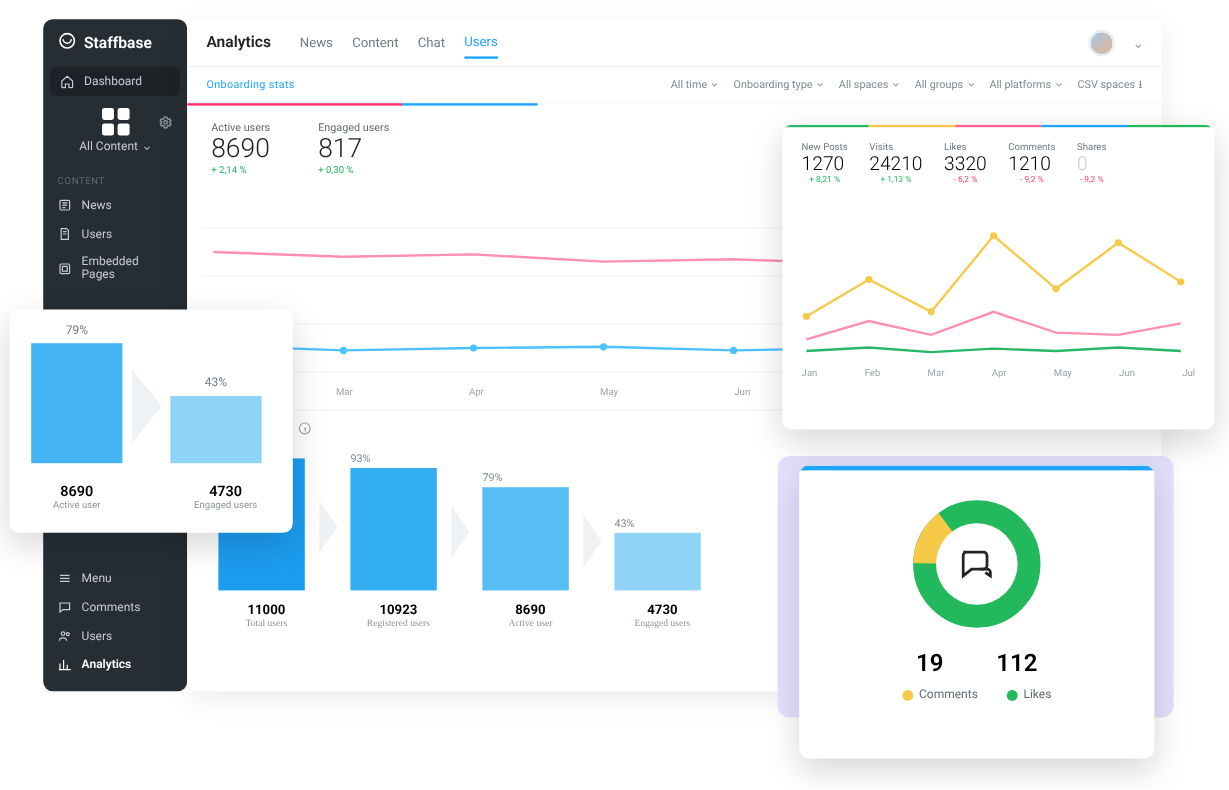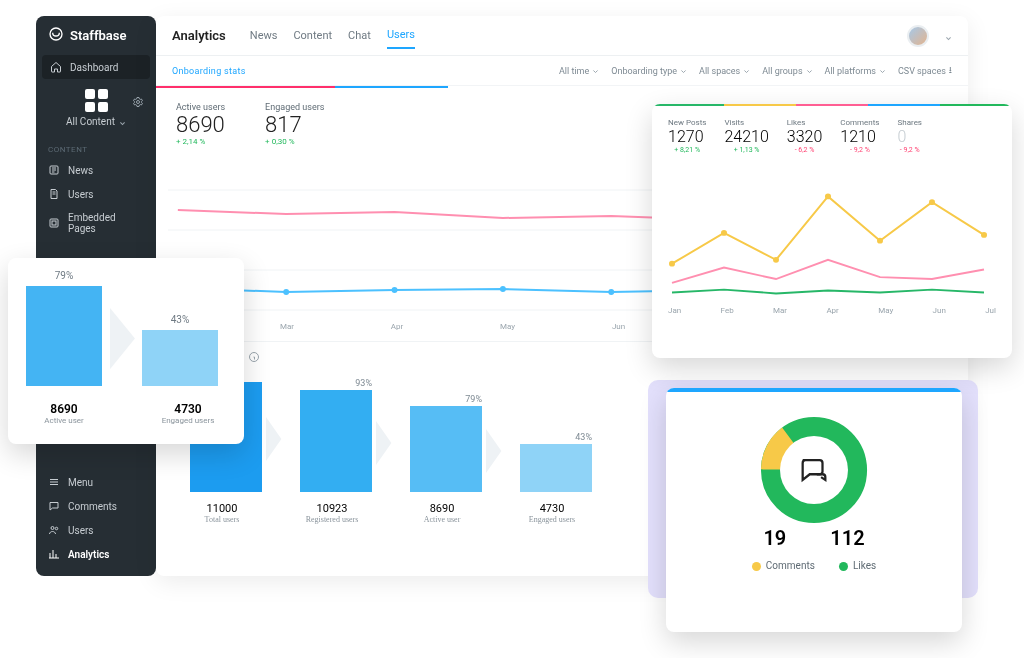--- a/index.html
+++ b/index.html
@@ -41,27 +41,27 @@
   .stat .val { font-size: 22px; font-weight: 300; color: #222; }
   .stat .chg { font-size: 8px; }
   .stat .chg.up { color: #22b85c; }
 
   .linechart { position: relative; height: 160px; margin: 14px 12px 0 12px; }
   .linechart svg { width: 100%; height: 100%; }
   .xlabels { display: flex; justify-content: space-between; padding: 2px 14px 10px 14px; font-size: 8px; color: #9aa5ad; }
   .divider { height: 1px; background: #f0f3f5; margin: 0 16px; }
 
   .funnel { display: flex; gap: 30px; align-items: flex-end; padding: 20px 26px 0 26px; height: 150px; }
-  .fcol { display: flex; flex-direction: column; align-items: flex-end; position: relative; width: 80px; }
+  .fcol { display: flex; flex-direction: column; align-items: flex-start; position: relative; width: 80px; }
   .fbar { width: 72px; background: #33aef2; }
   .fpct { position: absolute; top: -2px; font-size: 9px; color: #7e8a93; transform: translateY(-100%); }
   .farrow { position: absolute; right: -26px; top: 50%; transform: translateY(-50%); width: 22px; height: 40px; }
   .fmeta { display: flex; gap: 30px; padding: 10px 26px 20px 26px; }
   .fmeta .m { width: 80px; text-align: center; }
-  .fmeta .m .v { font-weight: 400; font-size: 11px; }
+  .fmeta .m .v { font-weight: 700; font-size: 11px; }
   .fmeta .m .t { font-size: 8px; color: #8a949c; font-family: Liberation Serif, serif; }
 
   
   .float-funnel { position: absolute; left: 8px; top: 258px; width: 236px; height: 186px; background: #fff; border-radius: 8px; box-shadow: 0 10px 28px rgba(0,0,0,0.16); padding: 20px 18px 10px 18px; z-index: 20; }
   .float-funnel .bars { display: flex; gap: 40px; align-items: flex-end; height: 108px; position: relative; }
   .float-funnel .bw { width: 76px; position: relative; display: flex; flex-direction: column; align-items: center;}
   .float-funnel .bar { width: 76px; }
   .float-funnel .pct { position: absolute; top: -16px; width: 100%; text-align: center; font-size: 10px; color: #6f7a83; }
   .float-funnel .arrow { position: absolute; left: 84px; top: 30px; width: 34px; height: 54px; }
   .float-funnel .meta { display: flex; justify-content: space-between; margin-top: 16px; }
@@ -79,21 +79,21 @@
   .eac-stats .s .c { font-size: 7px; text-align: center; }
   .eac-chart { height: 150px; padding: 6px 10px 0 10px; }
   .eac-chart svg { width:100%; height:100%; }
   .eac-xl { display: flex; justify-content: space-between; padding: 2px 16px 10px 16px; font-size: 8px; color: #9aa5ad; }
 
   
   .float-donut { position: absolute; left: 666px; top: 388px; width: 296px; height: 244px; background: #fff; border-radius: 8px; box-shadow: 0 10px 28px rgba(0,0,0,0.16); z-index: 25; overflow: hidden; display: flex; flex-direction: column; align-items: center; }
   .donut-top { height: 4px; width: 100%; background: #1ea6ff; }
   .donut-wrap { position: relative; width: 112px; height: 112px; margin-top: 22px; }
   .donut-center { position: absolute; inset: 22px; background: #fff; border-radius: 50%; display:flex; align-items:center; justify-content:center; }
-  .donut-nums { display: flex; gap: 44px; font-size: 20px; font-weight: 600; justify-content: flex-end; }
+  .donut-nums { display: flex; gap: 44px; margin-top: 14px; font-size: 20px; font-weight: 600; justify-content: flex-end; }
   .donut-leg { display: flex; gap: 24px; margin-top: 10px; font-size: 10px; color: #5f6b74; }
   .dot { width: 9px; height: 9px; border-radius: 50%; display:inline-block; margin-right:5px; vertical-align: middle; }
 
   
   .purple-bg { position: absolute; left: 648px; top: 380px; width: 330px; height: 218px; background: #e3e0fc; border-radius: 10px; z-index: 10; }
 
   .chev { display:inline-block; width:7px; height:7px; }
   .chev svg { width:100%; height:100%; }
 </style>
 </head>

